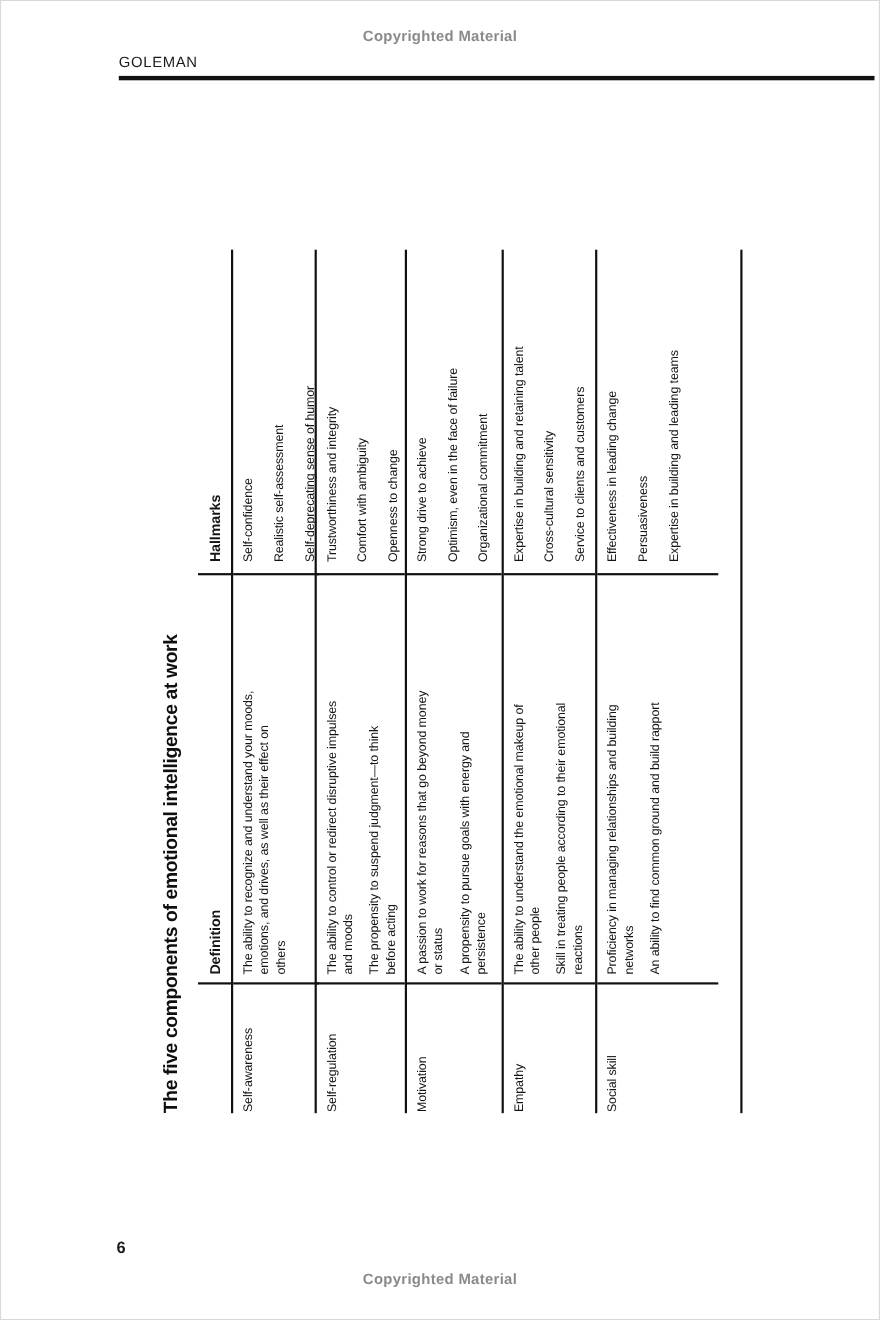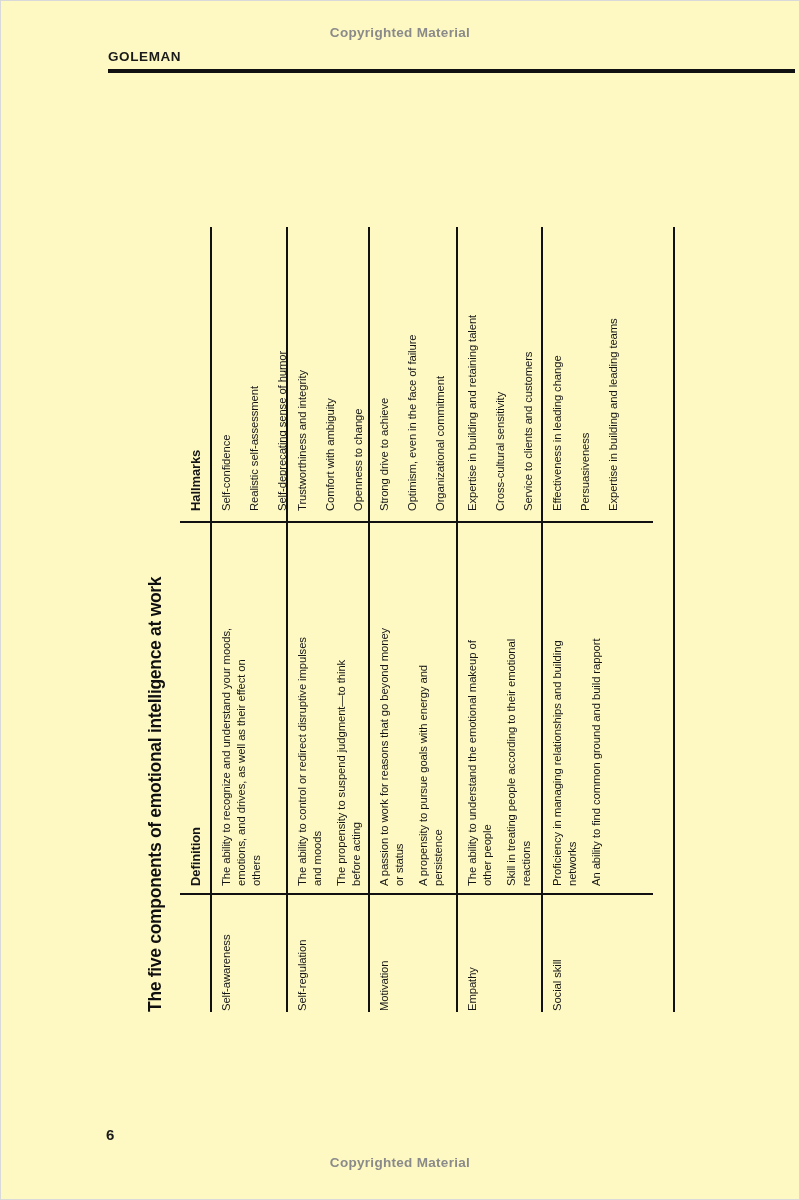--- a/index.html
+++ b/index.html
@@ -1,29 +1,29 @@
 <!DOCTYPE html>
 <html><head>
 <meta charset="utf-8">
 <style>
   html,body{margin:0;padding:0;background:#e9e9e9;}
   .page{
-    position:relative;width:800px;height:1200px;background:#fef9c3;
+    position:relative;width:800px;height:1200px;background:#ffffff;
     font-family:"Liberation Sans",sans-serif;color:#161616;overflow:hidden;
     box-shadow:0 0 0 1px #d9d9d9 inset;
   }
   .copyright{
     position:absolute;left:0;width:800px;text-align:center;
     font-size:13.5px;font-weight:700;letter-spacing:.3px;color:#8a8a8a;
   }
   .copyright.top{top:25px;}
   .copyright.bottom{top:1155px;}
   .running-head{
     position:absolute;left:108px;top:49px;
-    font-size:13.5px;font-weight:700;letter-spacing:.6px;color:#1a1a1a;
+    font-size:13.5px;font-weight:400;letter-spacing:.6px;color:#1a1a1a;
   }
   .head-rule{
     position:absolute;left:108px;top:69px;width:687px;height:4px;background:#111;
   }
   .page-number{
     position:absolute;left:106px;top:1126px;
     font-size:15px;font-weight:700;color:#1a1a1a;
   }
 
   

